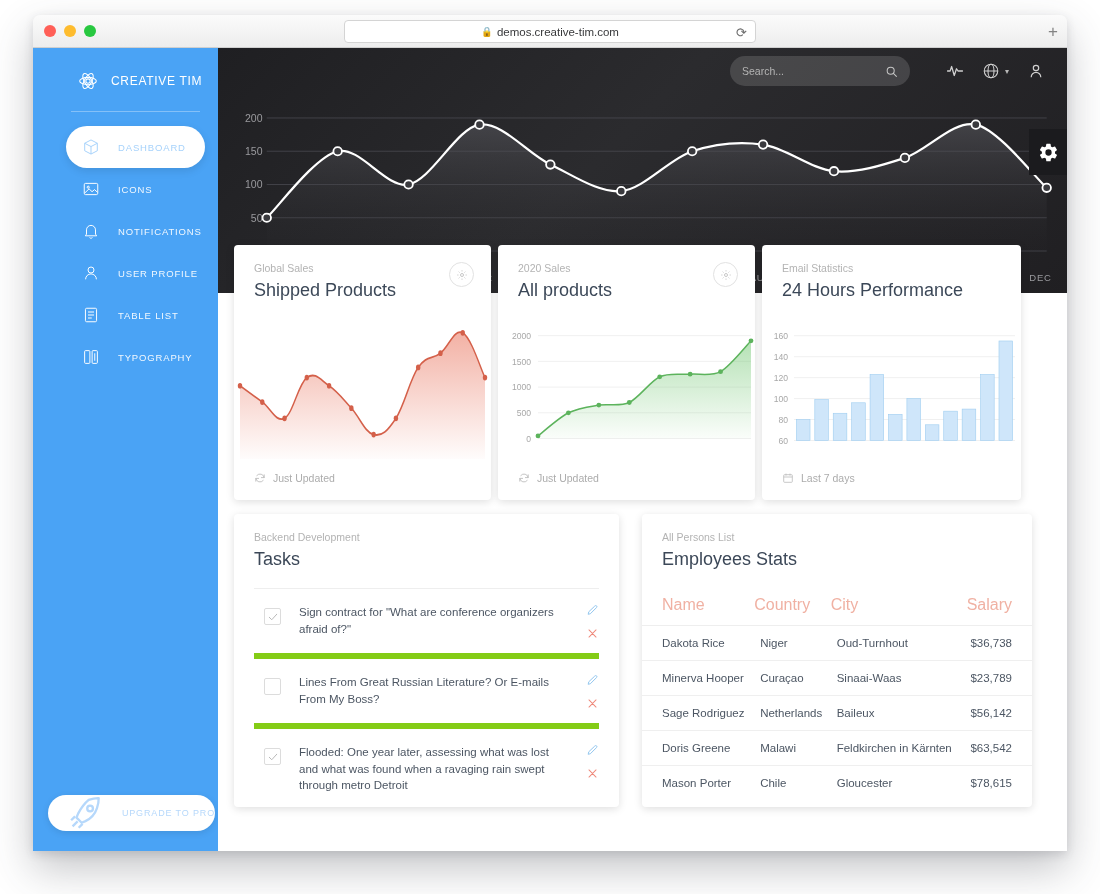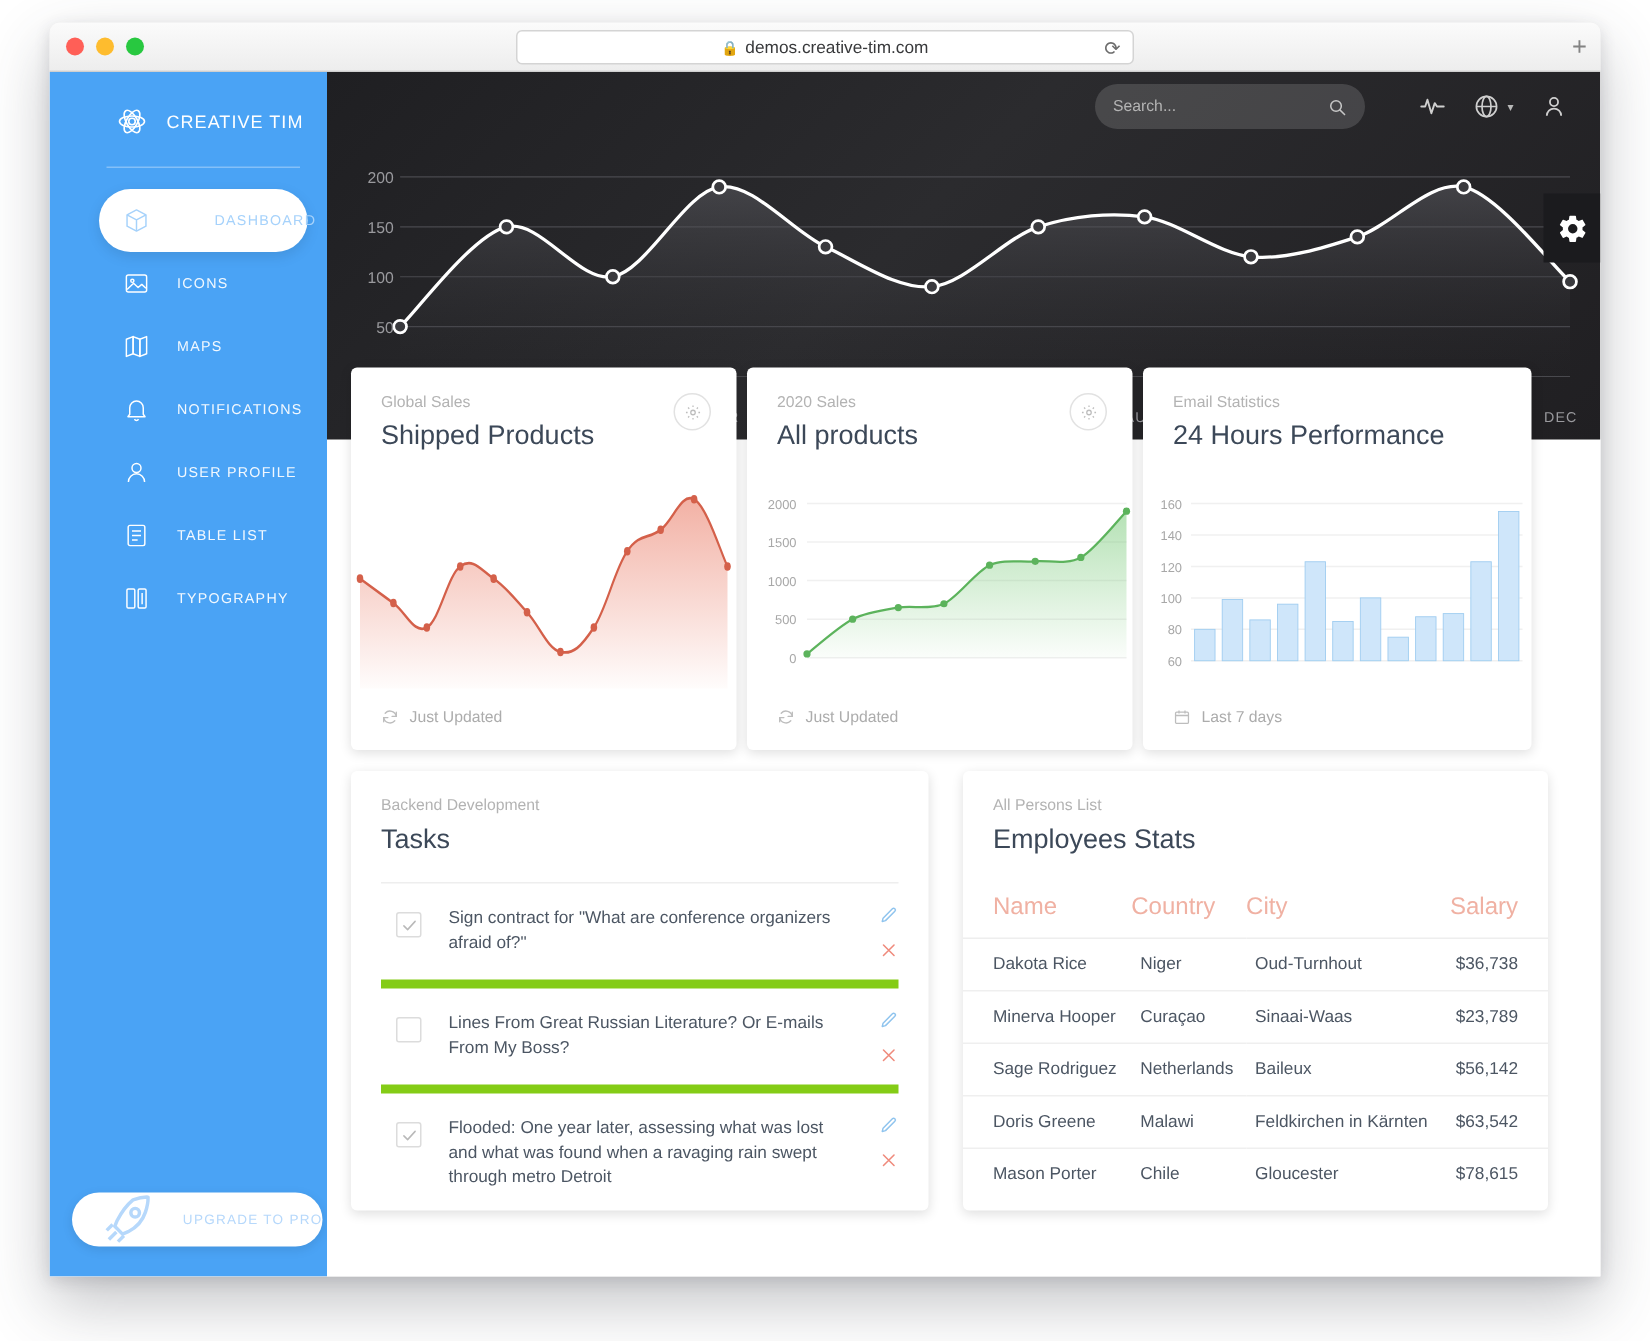--- a/index.html
+++ b/index.html
@@ -88,21 +88,21 @@
     border-radius: 21px;
     color: rgba(255,255,255,0.92);
     cursor: pointer;
     margin-bottom: 0;
   }
   .nav-item + .nav-item { margin-top: 0; }
   .nav-list { display: flex; flex-direction: column; gap: 0; }
   .nav-item .nav-icon { width: 18px; height: 18px; flex: none; margin-right: 18px; display: block; }
   .nav-label { font-size: 9.5px; letter-spacing: 0.85px; white-space: nowrap; }
   .nav-item.active { background: #fff; color: #9ccdfb; box-shadow: 0 3px 9px rgba(0,0,0,0.10); }
-  .nav-item.active .nav-label { color: #a6d2fb; margin-left: 25px; }
+  .nav-item.active .nav-label { color: #a6d2fb; }
 
   #upgrade-btn {
     position: absolute; left: 48px; bottom: 20px;
     width: 167px; height: 36px;
     margin-left: -33px;
     background: #fff;
     border-radius: 18px;
     display: flex; align-items: center; padding-left: 16px;
     box-shadow: 0 2px 7px rgba(0,0,0,0.10);
     cursor: pointer;
@@ -284,28 +284,20 @@
 
         <div class="nav-item">
           <svg class="nav-icon" viewBox="0 0 24 24" fill="none" stroke="#ffffff" stroke-width="1.3" stroke-linejoin="round">
             <rect x="3" y="4.5" width="18" height="15" rx="1.8"></rect>
             <circle cx="8.3" cy="9.6" r="1.4"></circle>
             <path d="M3.6 17.4 9.4 11.8l4 3.8 3.3-2.8 3.7 3.4"></path>
           </svg>
           <span class="nav-label">ICONS</span>
         </div>
 
-        <div class="nav-item">
-          <svg class="nav-icon" viewBox="0 0 24 24" fill="none" stroke="#ffffff" stroke-width="1.3" stroke-linejoin="round">
-            <path d="M3 5.6 9 3.2v15.2L3 20.8z"></path>
-            <path d="M9 3.2l6 2.4v15.2L9 18.4z"></path>
-            <path d="M15 5.6 21 3.2v15.2l-6 2.4z"></path>
-          </svg>
-          <span class="nav-label">MAPS</span>
-        </div>
 
         <div class="nav-item">
           <svg class="nav-icon" viewBox="0 0 24 24" fill="none" stroke="#ffffff" stroke-width="1.3" stroke-linejoin="round">
             <path d="M18 16.2V10.5a6 6 0 1 0-12 0v5.7L4.4 18.4h15.2z"></path>
             <path d="M10.2 20.6a2 2 0 0 0 3.6 0"></path>
           </svg>
           <span class="nav-label">NOTIFICATIONS</span>
         </div>
 
         <div class="nav-item">

